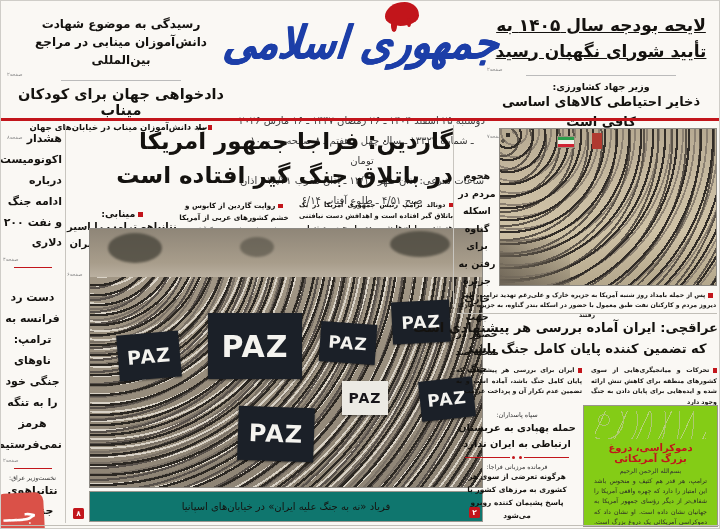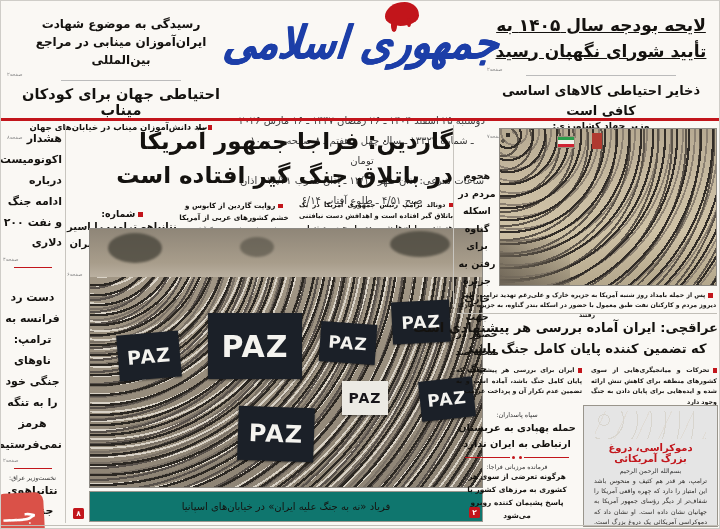--- a/index.html
+++ b/index.html
@@ -48,21 +48,21 @@
       repeating-radial-gradient(circle at 14px 3px,#8c8172 0 1.8px,rgba(0,0,0,0) 1.8px 12px),
       linear-gradient(180deg,#b7aa92 0%,#c8bba1 35%,#cfc2a6 65%,#b4a78c 100%);}
   .flag{position:absolute;left:58px;top:8px;width:16px;height:10px;
         background:linear-gradient(180deg,#2a9d4a 33%,#f2f0ea 33% 66%,#cf2332 66%);box-shadow:0 0 0 1px #9c927e;}
   .port-door{position:absolute;left:92px;top:4px;width:10px;height:16px;background:#b03a30;}
   .port-shadow{position:absolute;left:0;bottom:0;width:70px;height:46px;
         background:linear-gradient(45deg,#6e6557,rgba(0,0,0,0));}
   .caption-bar{background:#0f766e;border:1px solid #9a978f;box-sizing:border-box;display:flex;
                align-items:center;justify-content:center;font-weight:normal;font-size:10px;}
   
-  .edbox{border:1px solid #99958c;background:#e5e5e5;box-sizing:border-box;padding:4px 10px;overflow:hidden;}
+  .edbox{border:1px solid #99958c;background:#84cc16;box-sizing:border-box;padding:4px 10px;overflow:hidden;}
   .pattern{height:28px;margin:1px 1px 3px;opacity:.55;
     background:
       repeating-radial-gradient(circle at 9px 9px,rgba(0,0,0,0) 0 5px,#cfc8bc 5px 6px,rgba(0,0,0,0) 6px 14px),
       repeating-linear-gradient(115deg,rgba(0,0,0,0) 0 9px,#ddd6ca 9px 10px,rgba(0,0,0,0) 10px 20px);}
   .edtitle{color:var(--red);font-weight:bold;font-size:10px;text-align:center;margin:2px 0 3px;}
   .edbody{font-size:6.3px;line-height:1.62;text-align:justify;color:#2c2a27;}
   .dots{display:flex;align-items:center;margin:4px 8px;}
   .dots::before,.dots::after{content:"";flex:1;border-top:1px solid var(--red);}
   .dots i{width:3px;height:3px;border-radius:50%;background:var(--red);margin:0 2px;}
   .ribbon{display:flex;align-items:center;justify-content:center;background:#da5148;color:#fff;
@@ -73,40 +73,40 @@
 </style>
 </head>
 <body>
 
 <div class="page">
 
   <div class="abs ctr" style="left:486px;top:12px;width:228px;">
     <div class="b" style="font-size:17px;line-height:1.5;text-decoration:underline;">لایحه بودجه سال ۱۴۰۵ به تأیید شورای نگهبان رسید</div>
     <div class="mark">صفحه۲</div>
     <div class="thin" style="width:150px;margin:3px auto 5px;"></div>
+    <div class="b" style="font-size:9.5px;">وزیر جهاد کشاورزی:</div>
     <div class="b" style="font-size:13px;line-height:1.5;">ذخایر احتیاطی کالاهای اساسی کافی است</div>
-    <div class="b" style="font-size:9.5px;">وزیر جهاد کشاورزی:</div>
     <div class="mark">صفحه۷</div>
   </div>
 
   <div class="abs" style="left:232px;top:2px;width:256px;height:78px;display:flex;align-items:center;justify-content:center;">
     <div class="logo-text">جمهوری اسلامی</div>
     <div class="abs splash" style="left:152px;top:-1px;"></div>
   </div>
 
   <div class="abs ctr dateline" style="left:238px;top:82px;width:246px;">
     <div>دوشنبه ۲۵ اسفند ۱۴۰۴ ـ ۲۶ رمضان ۱۴۴۷ ـ ۱۶ مارس ۲۰۲۶ ـ شماره ۱۳۳۲۲ ـ سال چهل و هفتم ـ ۸ صفحه ـ ۱۰۰۰۰ تومان</div>
     <div>ساعات شرعی: اذان ظهر ۱۲/۱۳ ـ اذان مغرب ۱۸/۳۱ ـ اذان صبح ۴/۵۱ ـ طلوع آفتاب ۶/۱۴</div>
   </div>
 
   <div class="abs ctr" style="left:6px;top:14px;width:228px;">
-    <div class="b" style="font-size:12px;line-height:1.5;">رسیدگی به موضوع شهادت ایران‌آموزان مینابی در مراجع بین‌المللی</div>
+    <div class="b" style="font-size:12px;line-height:1.5;">رسیدگی به موضوع شهادت دانش‌آموزان مینابی در مراجع بین‌المللی</div>
     <div class="mark">صفحه۲</div>
     <div class="thin" style="width:120px;margin:3px auto 5px;"></div>
-    <div class="b" style="font-size:14.5px;">احتیاطی جهان برای کودکان میناب</div>
+    <div class="b" style="font-size:14.5px;">دادخواهی جهان برای کودکان میناب</div>
     <div style="font-size:8.5px;font-weight:bold;margin-top:4px;"><span class="sq"></span><span>یاد دانش‌آموزان میناب در خیابان‌های جهان</span></div>
     <div class="mark">صفحه۸</div>
   </div>
 
   <div class="abs" style="left:0;top:117px;width:720px;height:2.5px;background:var(--red);"></div>
 
   <div class="abs ctr" style="left:2px;top:128px;width:59px;">
     <div class="b" style="font-size:11px;line-height:1.9;text-align:right;">هشدار اکونومیست درباره ادامه جنگ و نفت ۲۰۰ دلاری</div>
     <div class="mark">صفحه۴</div>
     <div class="redline"></div>
@@ -126,21 +126,21 @@
     <div class="b" style="font-size:23px;line-height:1.45;white-space:nowrap;">در باتلاق جنگ گیر افتاده است</div>
   </div>
   <div class="abs" style="left:178px;top:199px;width:274px;display:flex;gap:10px;">
     <div style="flex:1.4;font-size:6.7px;font-weight:bold;line-height:1.7;text-align:justify;"><span class="sq"></span><span>دونالد ترامپ رئیس جمهوری آمریکا در یک باتلاق گیر افتاده است و اهدافش دست نیافتنی هستند. بمباران‌هایش مردم را مجبور به تسلیم نمی‌کند و هیچ راهبردی برای خروج ندارد</span></div>
     <div style="flex:1;" class="ctr">
       <div style="font-size:7.2px;font-weight:bold;line-height:1.65;"><span class="sq"></span><span>روایت گاردین از کابوس و خشم کشورهای عربی از آمریکا</span></div>
       <div style="font-size:5.8px;color:#444;line-height:1.6;margin-top:2px;">فشار بر ترامپ برای توقف جنگ آغاز شده است</div>
     </div>
   </div>
   <div class="abs ctr" style="left:66px;top:207px;width:110px;">
-    <div style="font-size:9.5px;font-weight:bold;"><span class="sq"></span><span>شماره:</span></div>
+    <div style="font-size:9.5px;font-weight:bold;"><span class="sq"></span><span>مینابی:</span></div>
     <div class="b" style="font-size:10px;line-height:1.65;">نتانیاهو ترامپ را اسیر کرد و به جنگ با ایران کشاند</div>
     <div class="mark">صفحه۶</div>
   </div>
 
   <div class="abs photo" style="left:88px;top:227px;width:394px;height:260px;">
     <div class="crowd-paz"></div>
     <div class="treeblob" style="left:18px;top:4px;width:54px;height:30px;"></div>
     <div class="treeblob" style="left:300px;top:2px;width:60px;height:26px;"></div>
     <div class="treeblob" style="left:150px;top:8px;width:34px;height:20px;opacity:.55;"></div>
     <div class="sign" style="left:28px;top:104px;width:62px;height:46px;font-size:19px;transform:rotate(-5deg);">

